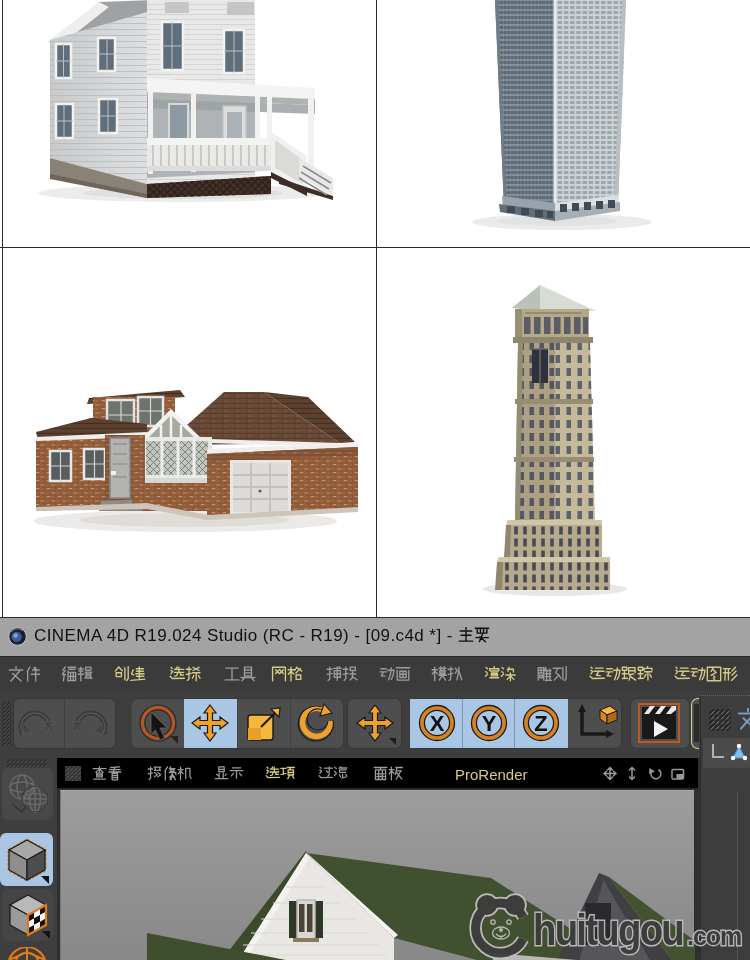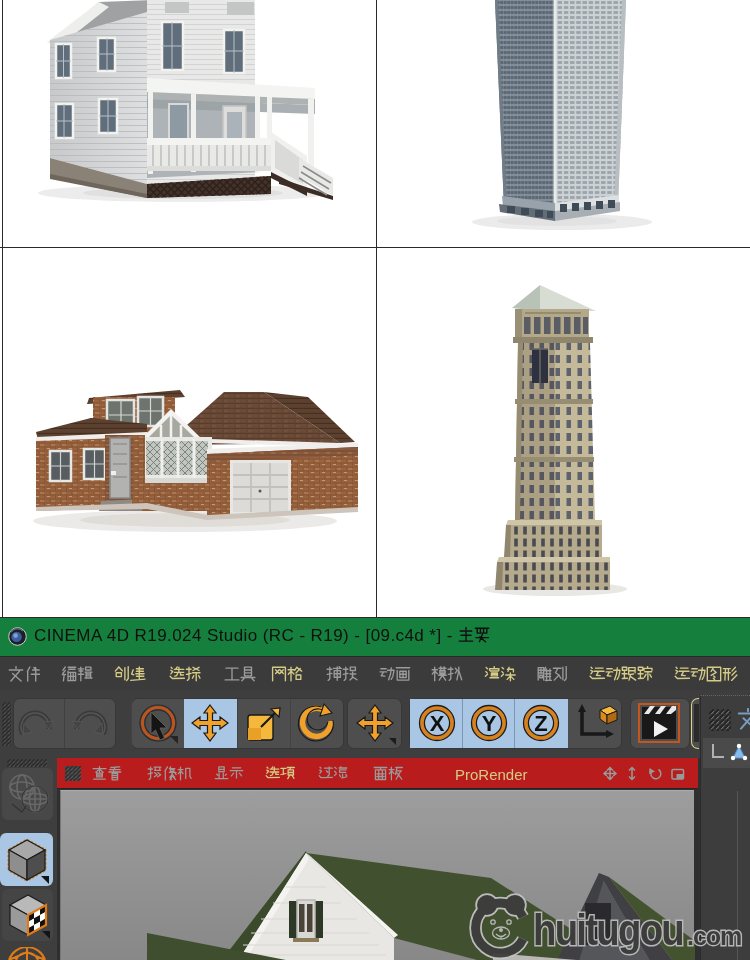--- a/index.html
+++ b/index.html
@@ -232,21 +232,21 @@
 <polygon points="122,308 233,308 233,341 120,341" fill="url(#twB)"></polygon>
 <polygon points="122,308 233,308 233,313 120,313" fill="#cfc6a7"></polygon>
 <polygon points="129,276 134,276 133,308 127,308" fill="#8f866d"></polygon>
 <polygon points="120,313 126,313 125,341 118,341" fill="#8f866d"></polygon>
 </svg>
 <div class="abs" style="left:2px;top:0;width:1px;height:618px;background:#2a2a2a"></div>
 <div class="abs" style="left:376px;top:0;width:1px;height:618px;background:#2a2a2a"></div>
 <div class="abs" style="left:0;top:247px;width:750px;height:1px;background:#2a2a2a"></div>
 <div class="abs" style="left:0;top:617px;width:750px;height:1px;background:#2a2a2a"></div>
 </div>
-<div class="abs" style="left:0;top:618px;width:750px;height:38px;background:#15803d">
+<div class="abs" style="left:0;top:618px;width:750px;height:38px;background:#a3a3a3">
 <svg class="abs" style="left:8px;top:9px" width="19" height="19" viewBox="0 0 19 19">
 <circle cx="9.5" cy="9.5" r="9" fill="#1b2026"></circle>
 <circle cx="9.5" cy="9.5" r="8.8" fill="none" stroke="#cfd3d6" stroke-width="1"></circle>
 <circle cx="8.6" cy="9.9" r="5.2" fill="#3a5e9e"></circle>
 <circle cx="7.6" cy="8.6" r="2.3" fill="#7ea0d4"></circle>
 <path d="M3 5a8 8 0 0 1 12-1" stroke="#5c646c" stroke-width="1.6" fill="none"></path>
 </svg>
 <span class="abs" style="left:34px;top:8px;font-size:17px;color:#101010;letter-spacing:0.42px;white-space:nowrap">CINEMA 4D R19.024 Studio (RC - R19) - [09.c4d *] - <svg width="32" height="16" viewBox="0 0 32 16" style="vertical-align:-2px">
           <path d="M8.0 0.6L8.0 2.4M2.2 4.0L13.8 4.0M3.0 8.3L13.0 8.3M8.0 4.0L8.0 13.8M1.3 14.1L14.7 14.1M17.3 1.3L30.7 1.3M19.2 1.3L19.2 6.1M28.8 1.3L28.8 6.1M22.4 1.3L22.4 6.1M25.6 1.3L25.6 6.1M19.2 6.1L28.8 6.1M17.9 10.6L30.4 10.6M24.3 7.4L21.4 14.7M21.8 9.9L27.5 14.7" fill="none" stroke="#101010" stroke-width="1.44" stroke-linecap="round" stroke-linejoin="round"></path>
         </svg></span>
@@ -457,21 +457,21 @@
 </g>
 <polygon points="38,40 46,40 46,48" fill="#141414"></polygon>
 </svg>
 <svg class="abs" style="left:6px;top:189px" width="42" height="13" viewBox="0 0 42 13">
 <g fill="none" stroke="#e07c18" stroke-width="2">
 <path d="M3 13 A 19 19 0 0 1 39 13 M10 13 A 12 12 0 0 1 32 13 M21 1v12 M3 13 L21 5 L39 13"></path>
 </g>
 </svg>
 </div>
 </div>
-<div class="abs" style="left:57px;top:758px;width:641px;height:31px;background:#b91c1c;border-bottom:1px solid #262626">
+<div class="abs" style="left:57px;top:758px;width:641px;height:31px;background:#000000;border-bottom:1px solid #262626">
       <svg class="abs" style="left:8px;top:8px" width="16" height="15" viewBox="0 0 16 15">
 <pattern id="hdot3" width="4" height="4" patternUnits="userSpaceOnUse">
 <rect width="4" height="4" fill="#454545"></rect>
           <path d="M0 4L4 0" stroke="#2e2e2e" stroke-width="1.3"></path>
           <path d="M1 4.8L4.8 1" stroke="#5e5e5e" stroke-width="0.8"></path>
         </pattern>
 <rect width="16" height="15" fill="url(#hdot3)"></rect>
 </svg>
       <span class="abs" style="left:35px;top:8px"><svg width="30" height="15" viewBox="0 0 30 15" style="vertical-align:0px">
           <path d="M1.1 2.6L14.0 2.6M7.5 0.6L7.5 6.0M7.5 3.1L3.9 6.3M7.5 3.1L11.1 6.3M4.7 7.2L10.3 7.2L10.3 10.9L4.7 10.9L4.7 7.2M4.7 9.0L10.3 9.0M1.6 13.1L13.3 13.1M18.8 1.5L27.6 0.9M17.6 3.6L28.2 3.6M16.9 6.0L28.8 6.0M23.2 0.9L21.0 6.0M20.1 7.5L25.6 7.5L25.6 13.8L20.1 13.8L20.1 7.5M20.1 9.6L25.6 9.6M20.1 11.7L25.6 11.7" fill="none" stroke="#9b9b9b" stroke-width="1.27" stroke-linecap="round" stroke-linejoin="round"></path>

